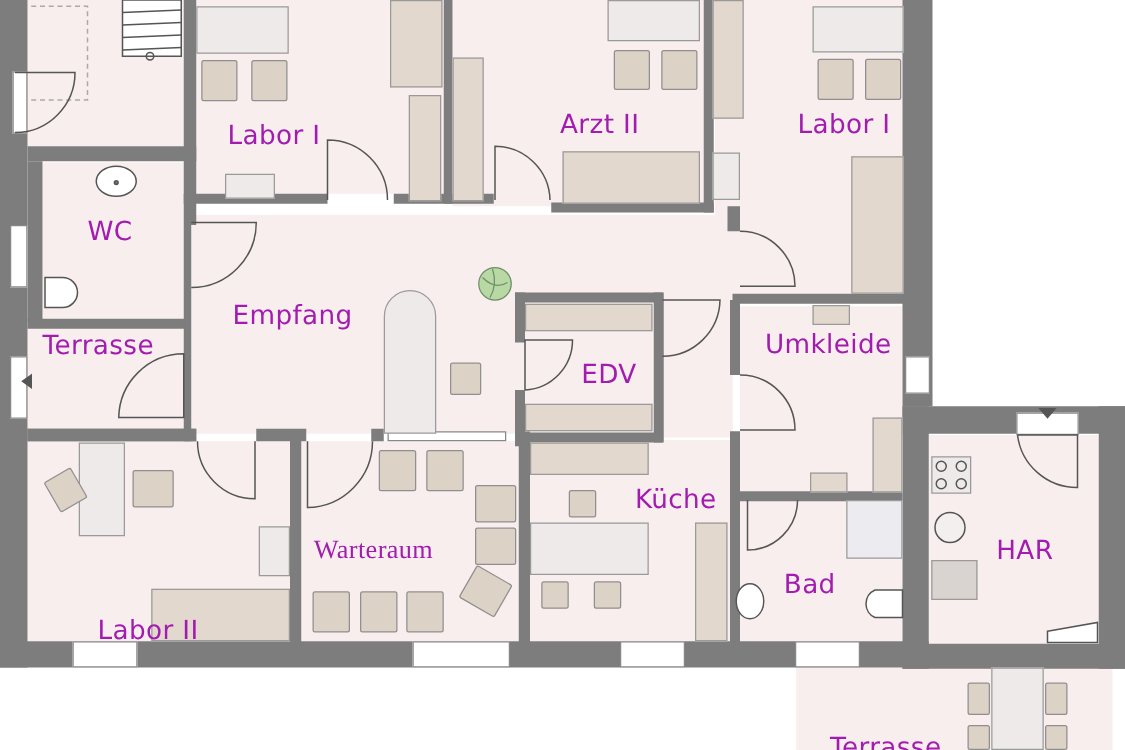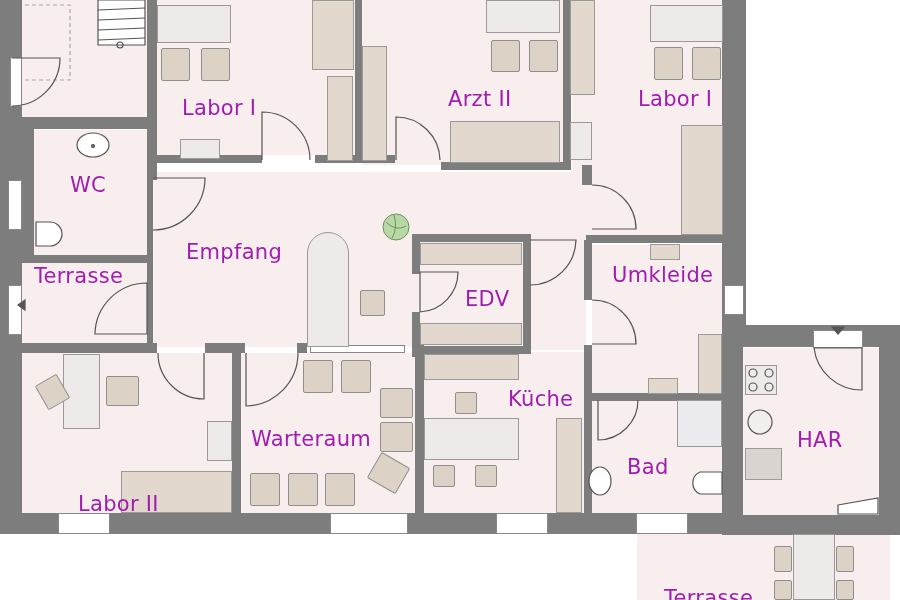--- a/index.html
+++ b/index.html
@@ -197,19 +197,19 @@
 
   <div class="label" style="left:182px;top:96px;">Labor I</div>
   <div class="label" style="left:448px;top:87px;">Arzt II</div>
   <div class="label" style="left:638px;top:87px;">Labor I</div>
   <div class="label" style="left:70px;top:173px;">WC</div>
   <div class="label" style="left:186px;top:240px;">Empfang</div>
   <div class="label" style="left:465px;top:287px;">EDV</div>
   <div class="label" style="left:612px;top:263px;">Umkleide</div>
   <div class="label" style="left:34px;top:264px;">Terrasse</div>
   <div class="label" style="left:78px;top:444px;margin-top:48px;">Labor II</div>
-  <div class="label" style="left:251px;top:427px;">Warteraum</div>
+  <div class="label" style="left:251px;top:427px;font-family:Liberation Serif, serif;">Warteraum</div>
   <div class="label" style="left:508px;top:387px;">Küche</div>
   <div class="label" style="left:627px;top:455px;">Bad</div>
   <div class="label" style="left:797px;top:428px;">HAR</div>
   <div class="label" style="left:664px;top:586px;">Terrasse</div>
 
 </div>
 
 </body></html>

